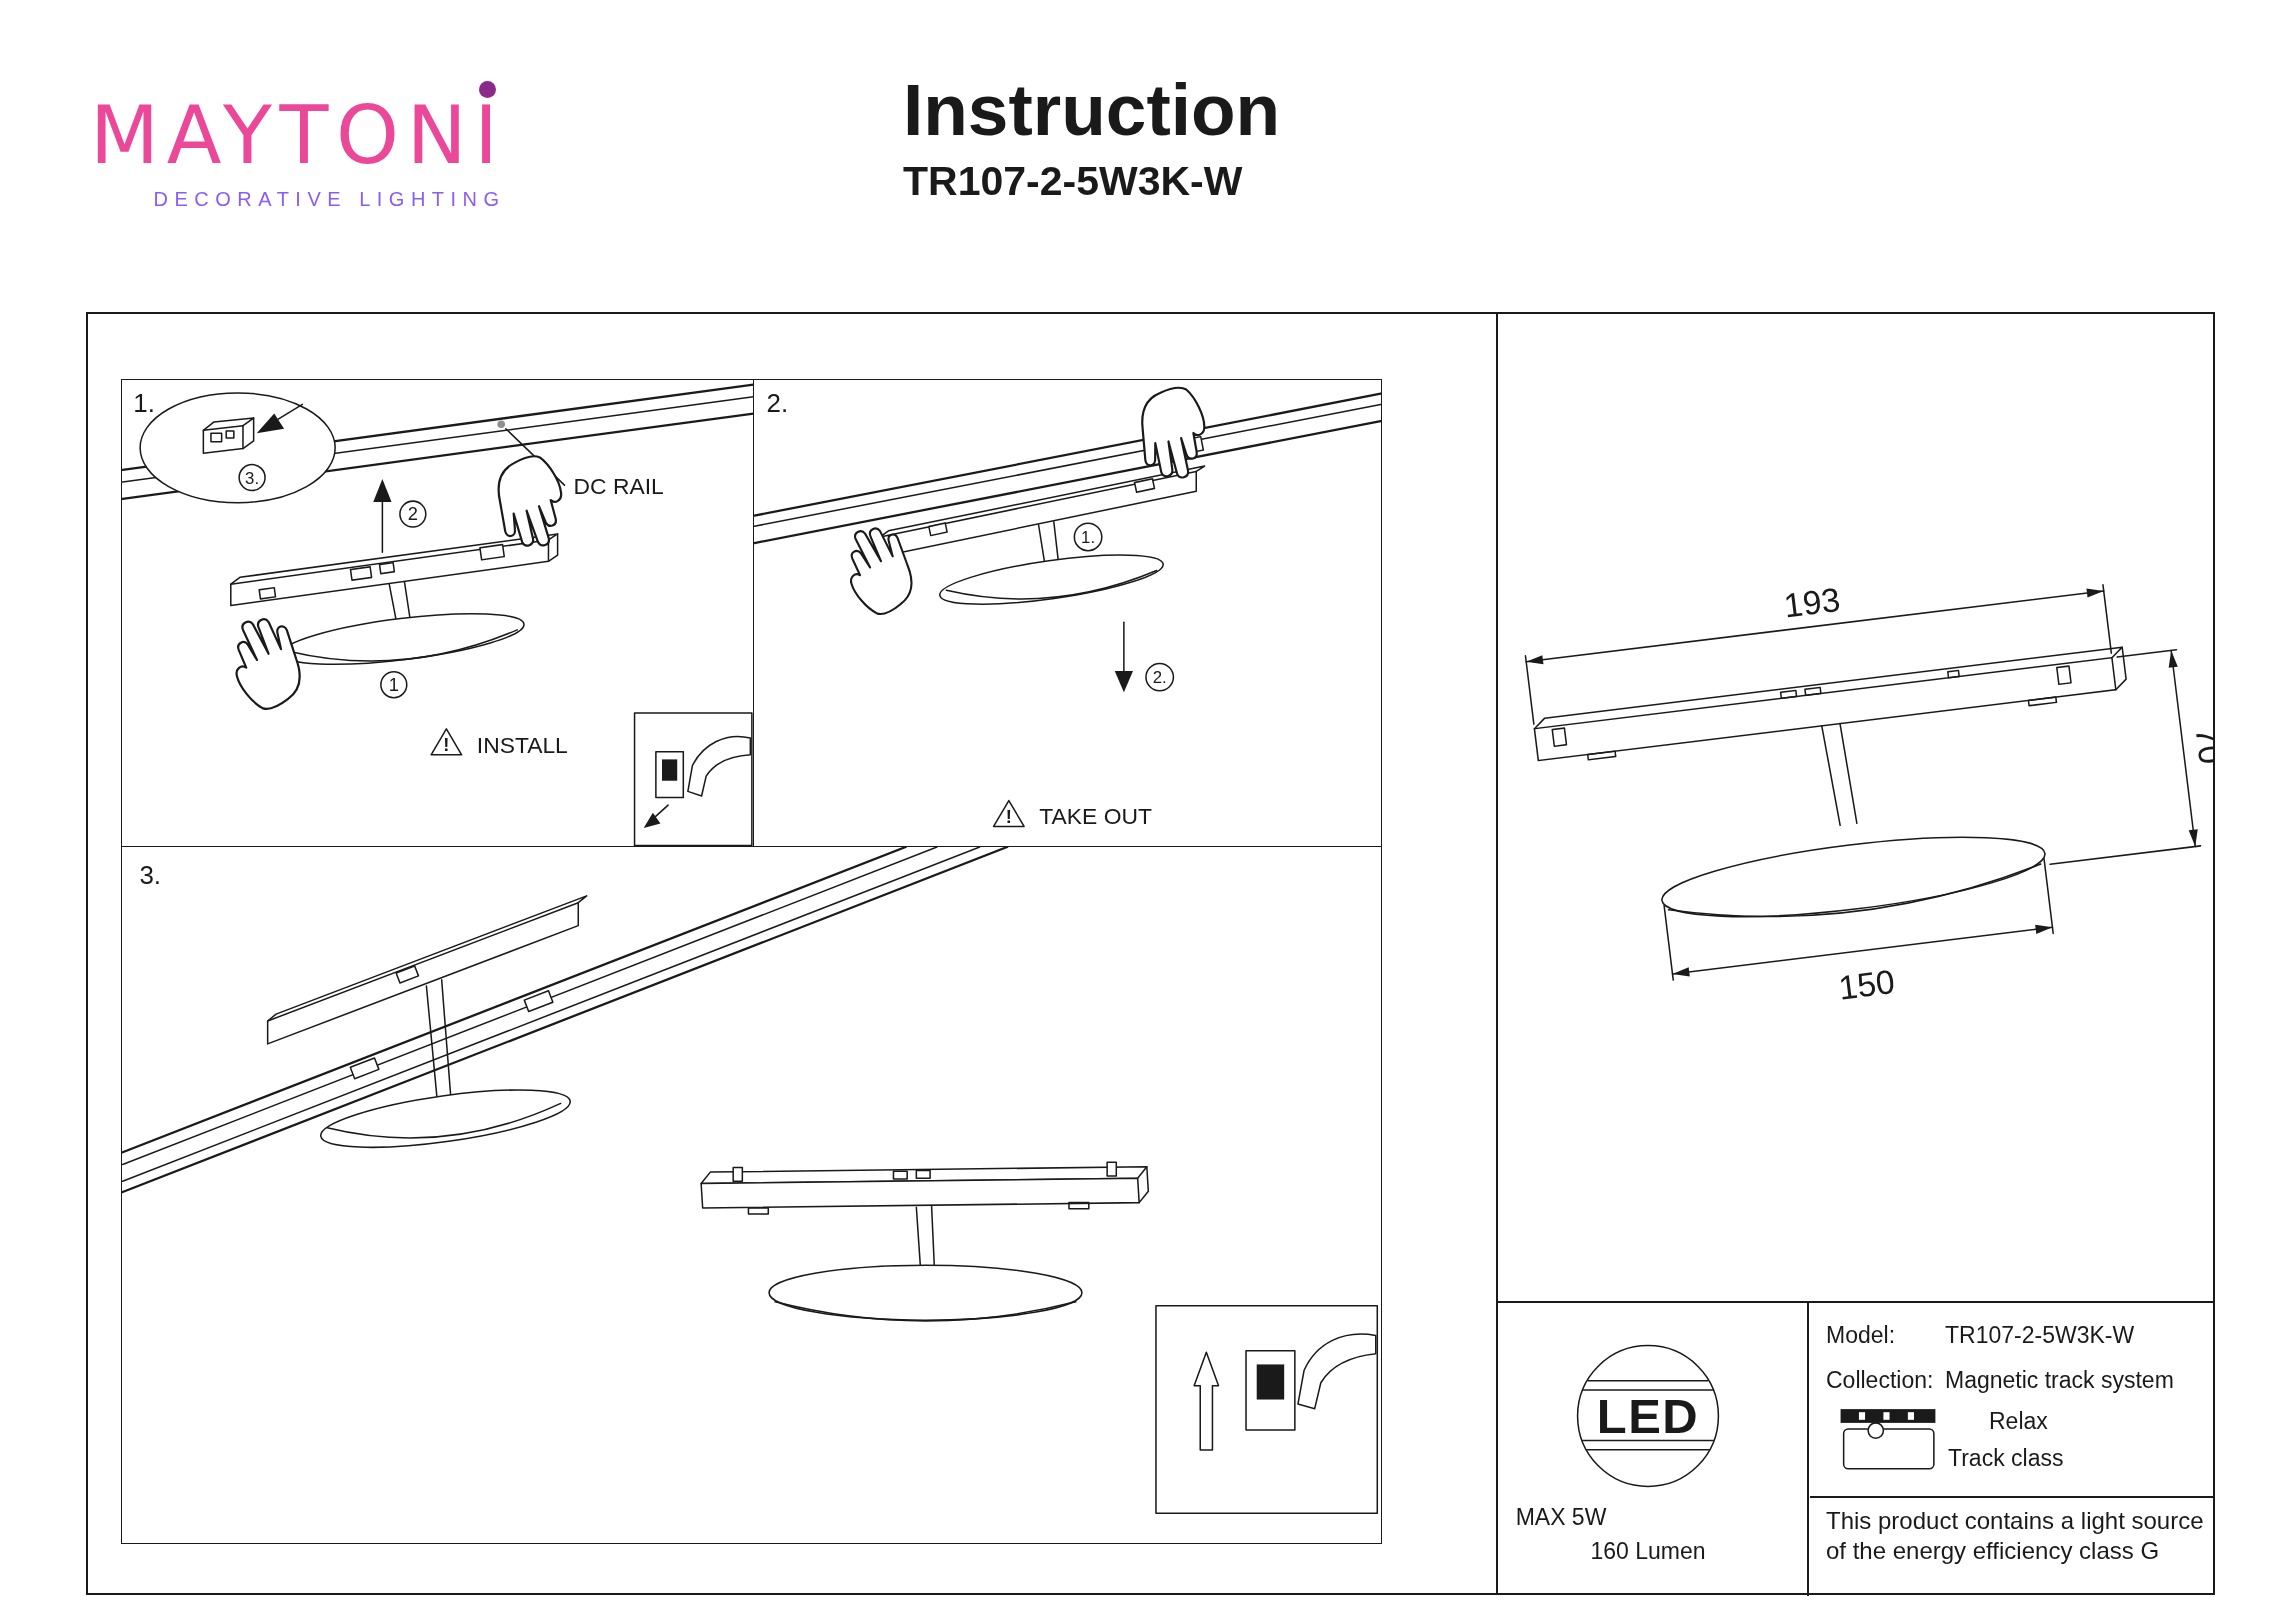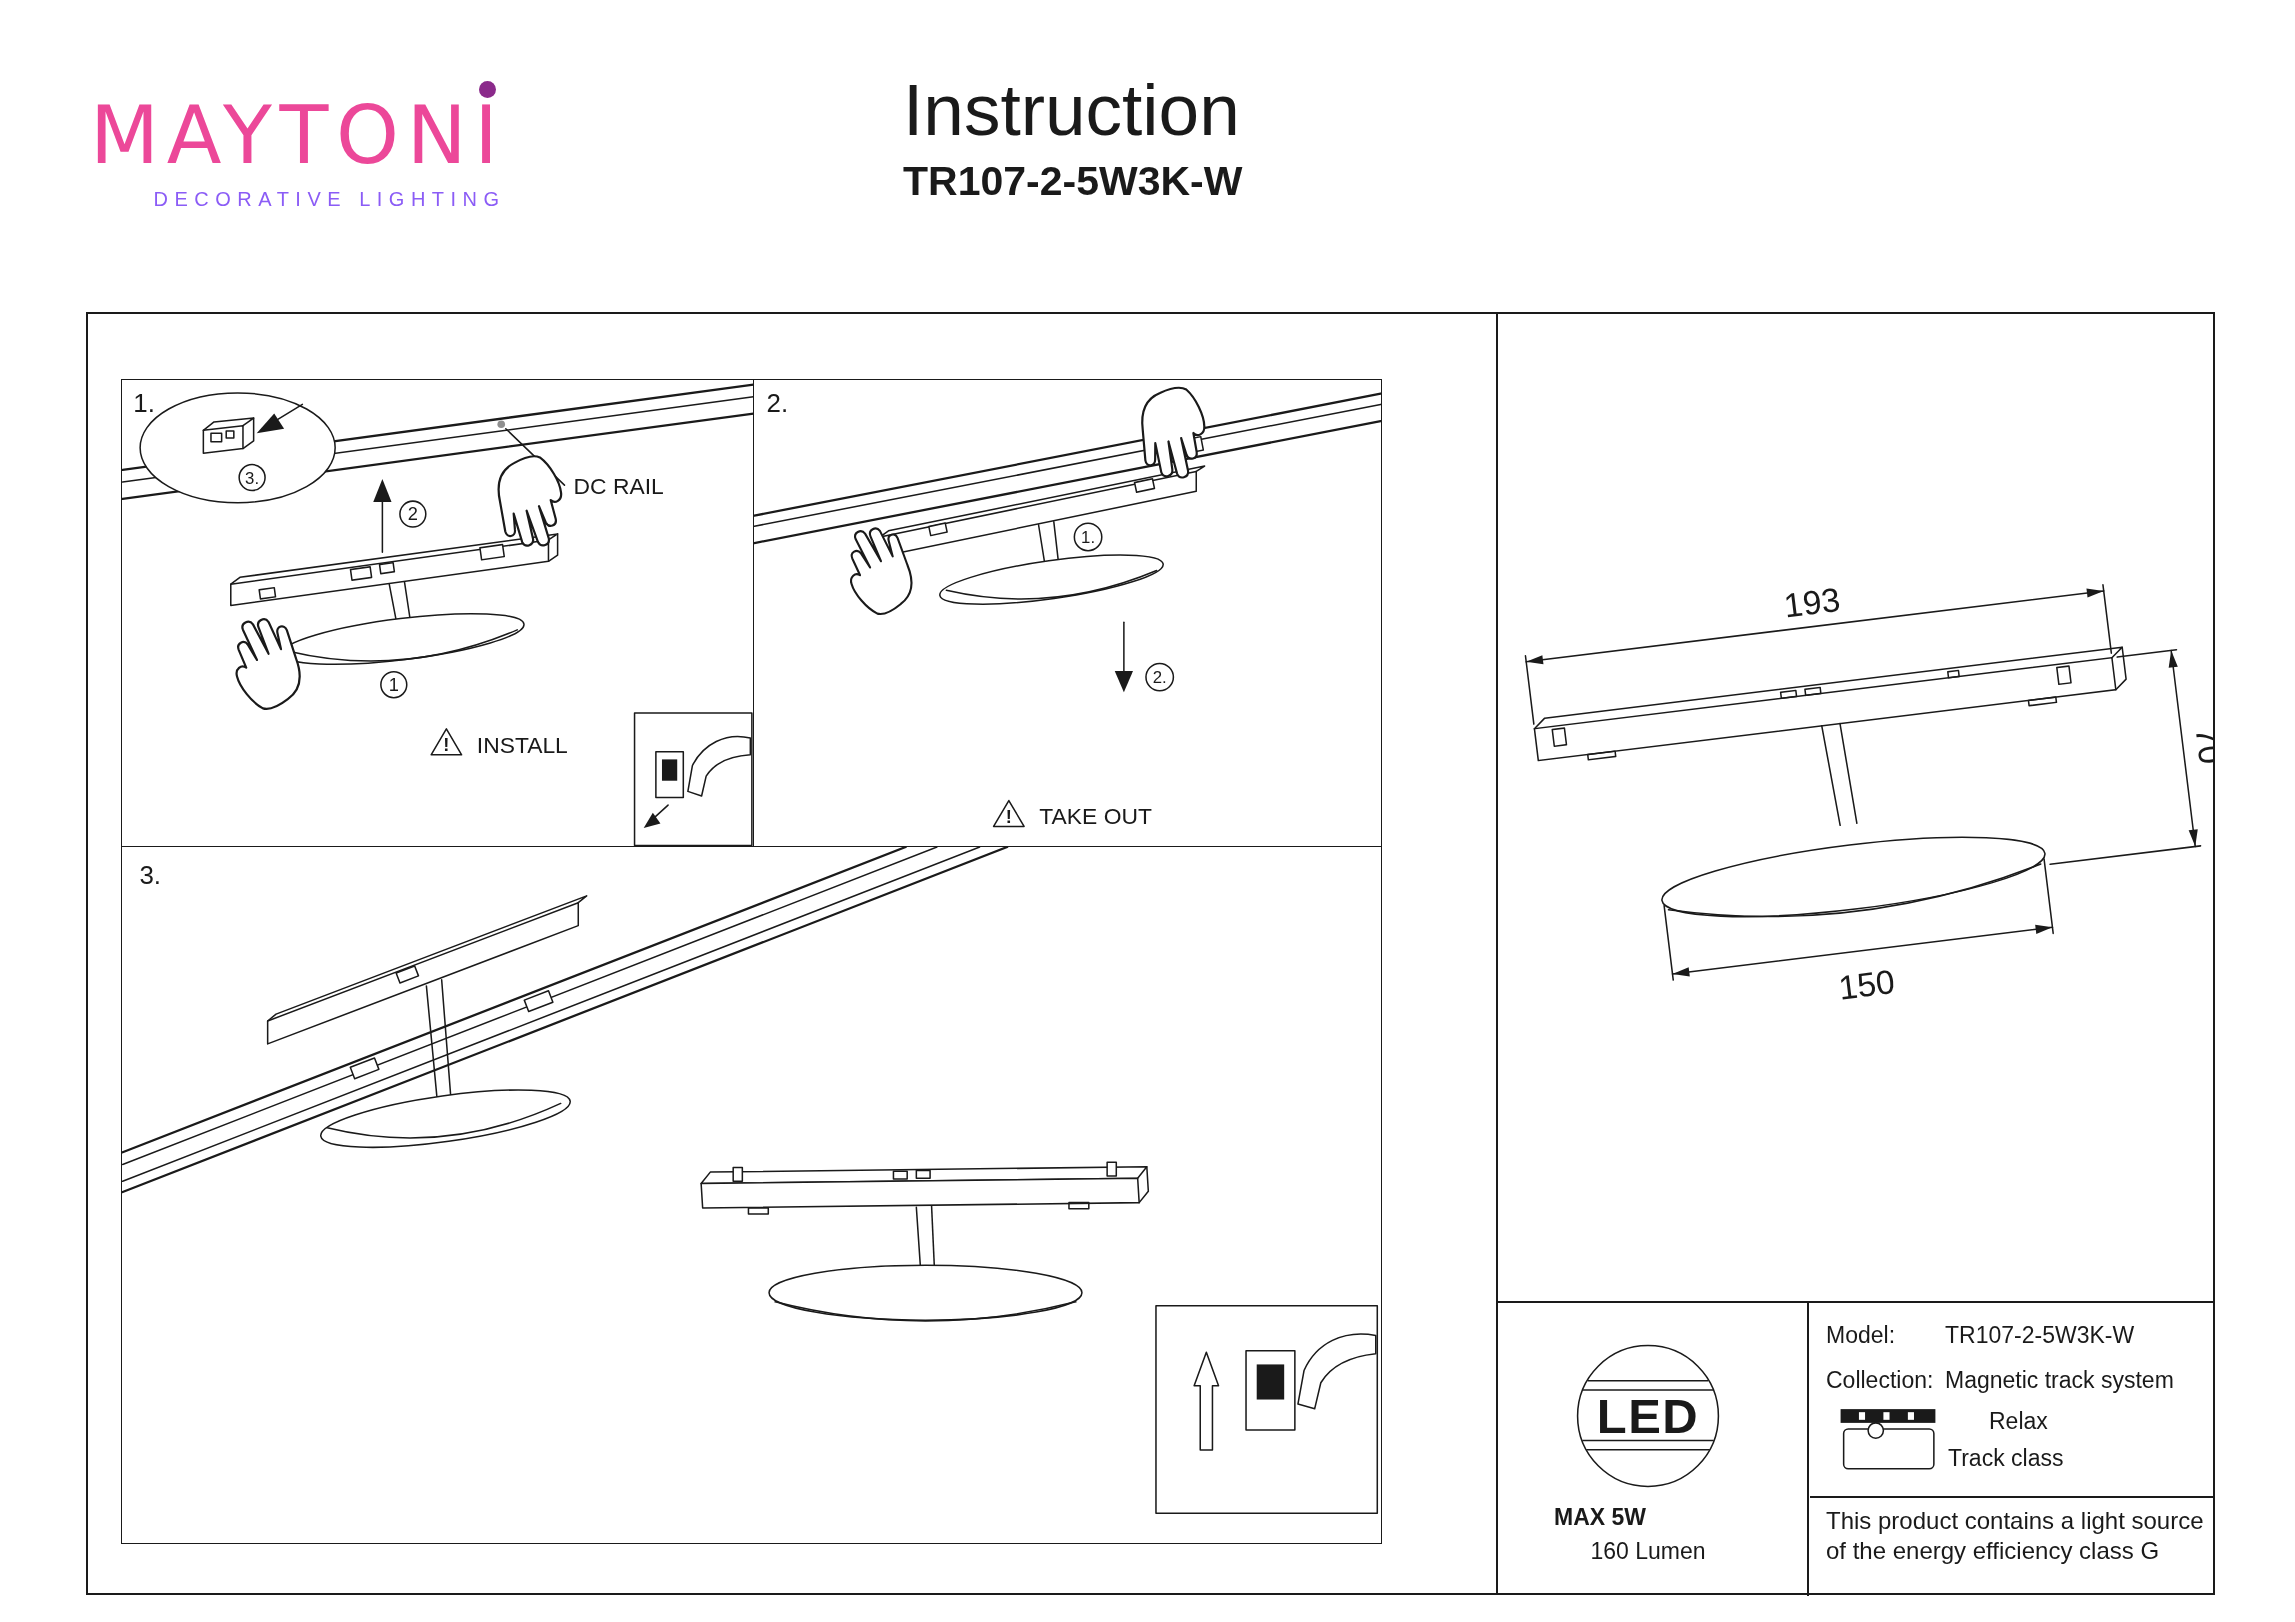--- a/index.html
+++ b/index.html
@@ -8,21 +8,21 @@
   .page { position:relative; width:2295px; height:1623px; background:#fff; overflow:hidden; }
   .abs { position:absolute; }
 
   
   .logo { left:90px; top:96px; width:max-content; }
   .logo-row { font-family:"DejaVu Sans",sans-serif; font-weight:normal; font-size:80px; letter-spacing:7.7px; color:#ec4899; line-height:1; }
   .logo-i { position:relative; display:inline-block; }
   .logo-dot { position:absolute; left:4.6px; top:-15.3px; width:17px; height:17px; border-radius:50%; }
   .logo-tagline { margin-top:12.2px; font-size:20px; letter-spacing:6.5px; color:#8b5cf6; text-align:right; }
   .title-block { left:903px; top:73px; }
-  .title { font-size:73px; font-weight:400; line-height:1; }
+  .title { font-size:73px; font-weight:700; line-height:1; }
   .subtitle { margin-top:12.2px; font-size:41px; font-weight:600; }
 
   
   .main-box { left:86px; top:312px; width:2129px; height:1283px; border:2.3px solid #1a1a1a; }
   .divider { background:#1a1a1a; }
   .panel { border:1.5px solid #1a1a1a; background:#fff; }
   .panel svg { display:block; width:100%; height:100%; }
 
   
   svg text { font-family:"Liberation Sans","DejaVu Sans",sans-serif; fill:#1a1a1a; }
@@ -293,21 +293,21 @@
   <div class="abs" style="left:1573px; top:1341px; width:150px; height:150px;">
     <svg viewBox="0 0 196 196">
       <circle class="s" stroke-width="6" cx="98" cy="98" r="92"></circle>
       <line class="s" x1="20" y1="52" x2="176" y2="52"></line>
       <line class="s" x1="13" y1="64" x2="183" y2="64"></line>
       <text x="98" y="120" text-anchor="middle" font-size="64" font-weight="bold" letter-spacing="2">LED</text>
       <line class="s" x1="13" y1="130" x2="183" y2="130"></line>
       <line class="s" x1="18" y1="142" x2="178" y2="142"></line>
     </svg>
   </div>
-  <div class="abs badge-text" style="left:1525px; top:1504px;font-weight:bold;">MAX 5W</div>
+  <div class="abs badge-text" style="left:1486px; top:1504px;">MAX 5W</div>
   <div class="abs badge-text" style="left:1573px; top:1538px;">160 Lumen</div>
 
   <div class="abs spec-label" style="left:1826px; top:1322px;">Model:</div>
   <div class="abs spec-value" style="left:1945px; top:1322px;">TR107-2-5W3K-W</div>
 
   <div class="abs spec-label" style="left:1826px; top:1367px;">Collection:</div>
   <div class="abs spec-value" style="left:1945px; top:1367px;">Magnetic track system</div>
 
   <div class="abs spec-value" style="left:1989px; top:1408px;">Relax</div>
   <div class="abs spec-value" style="left:1948px; top:1445px;">Track class</div>

